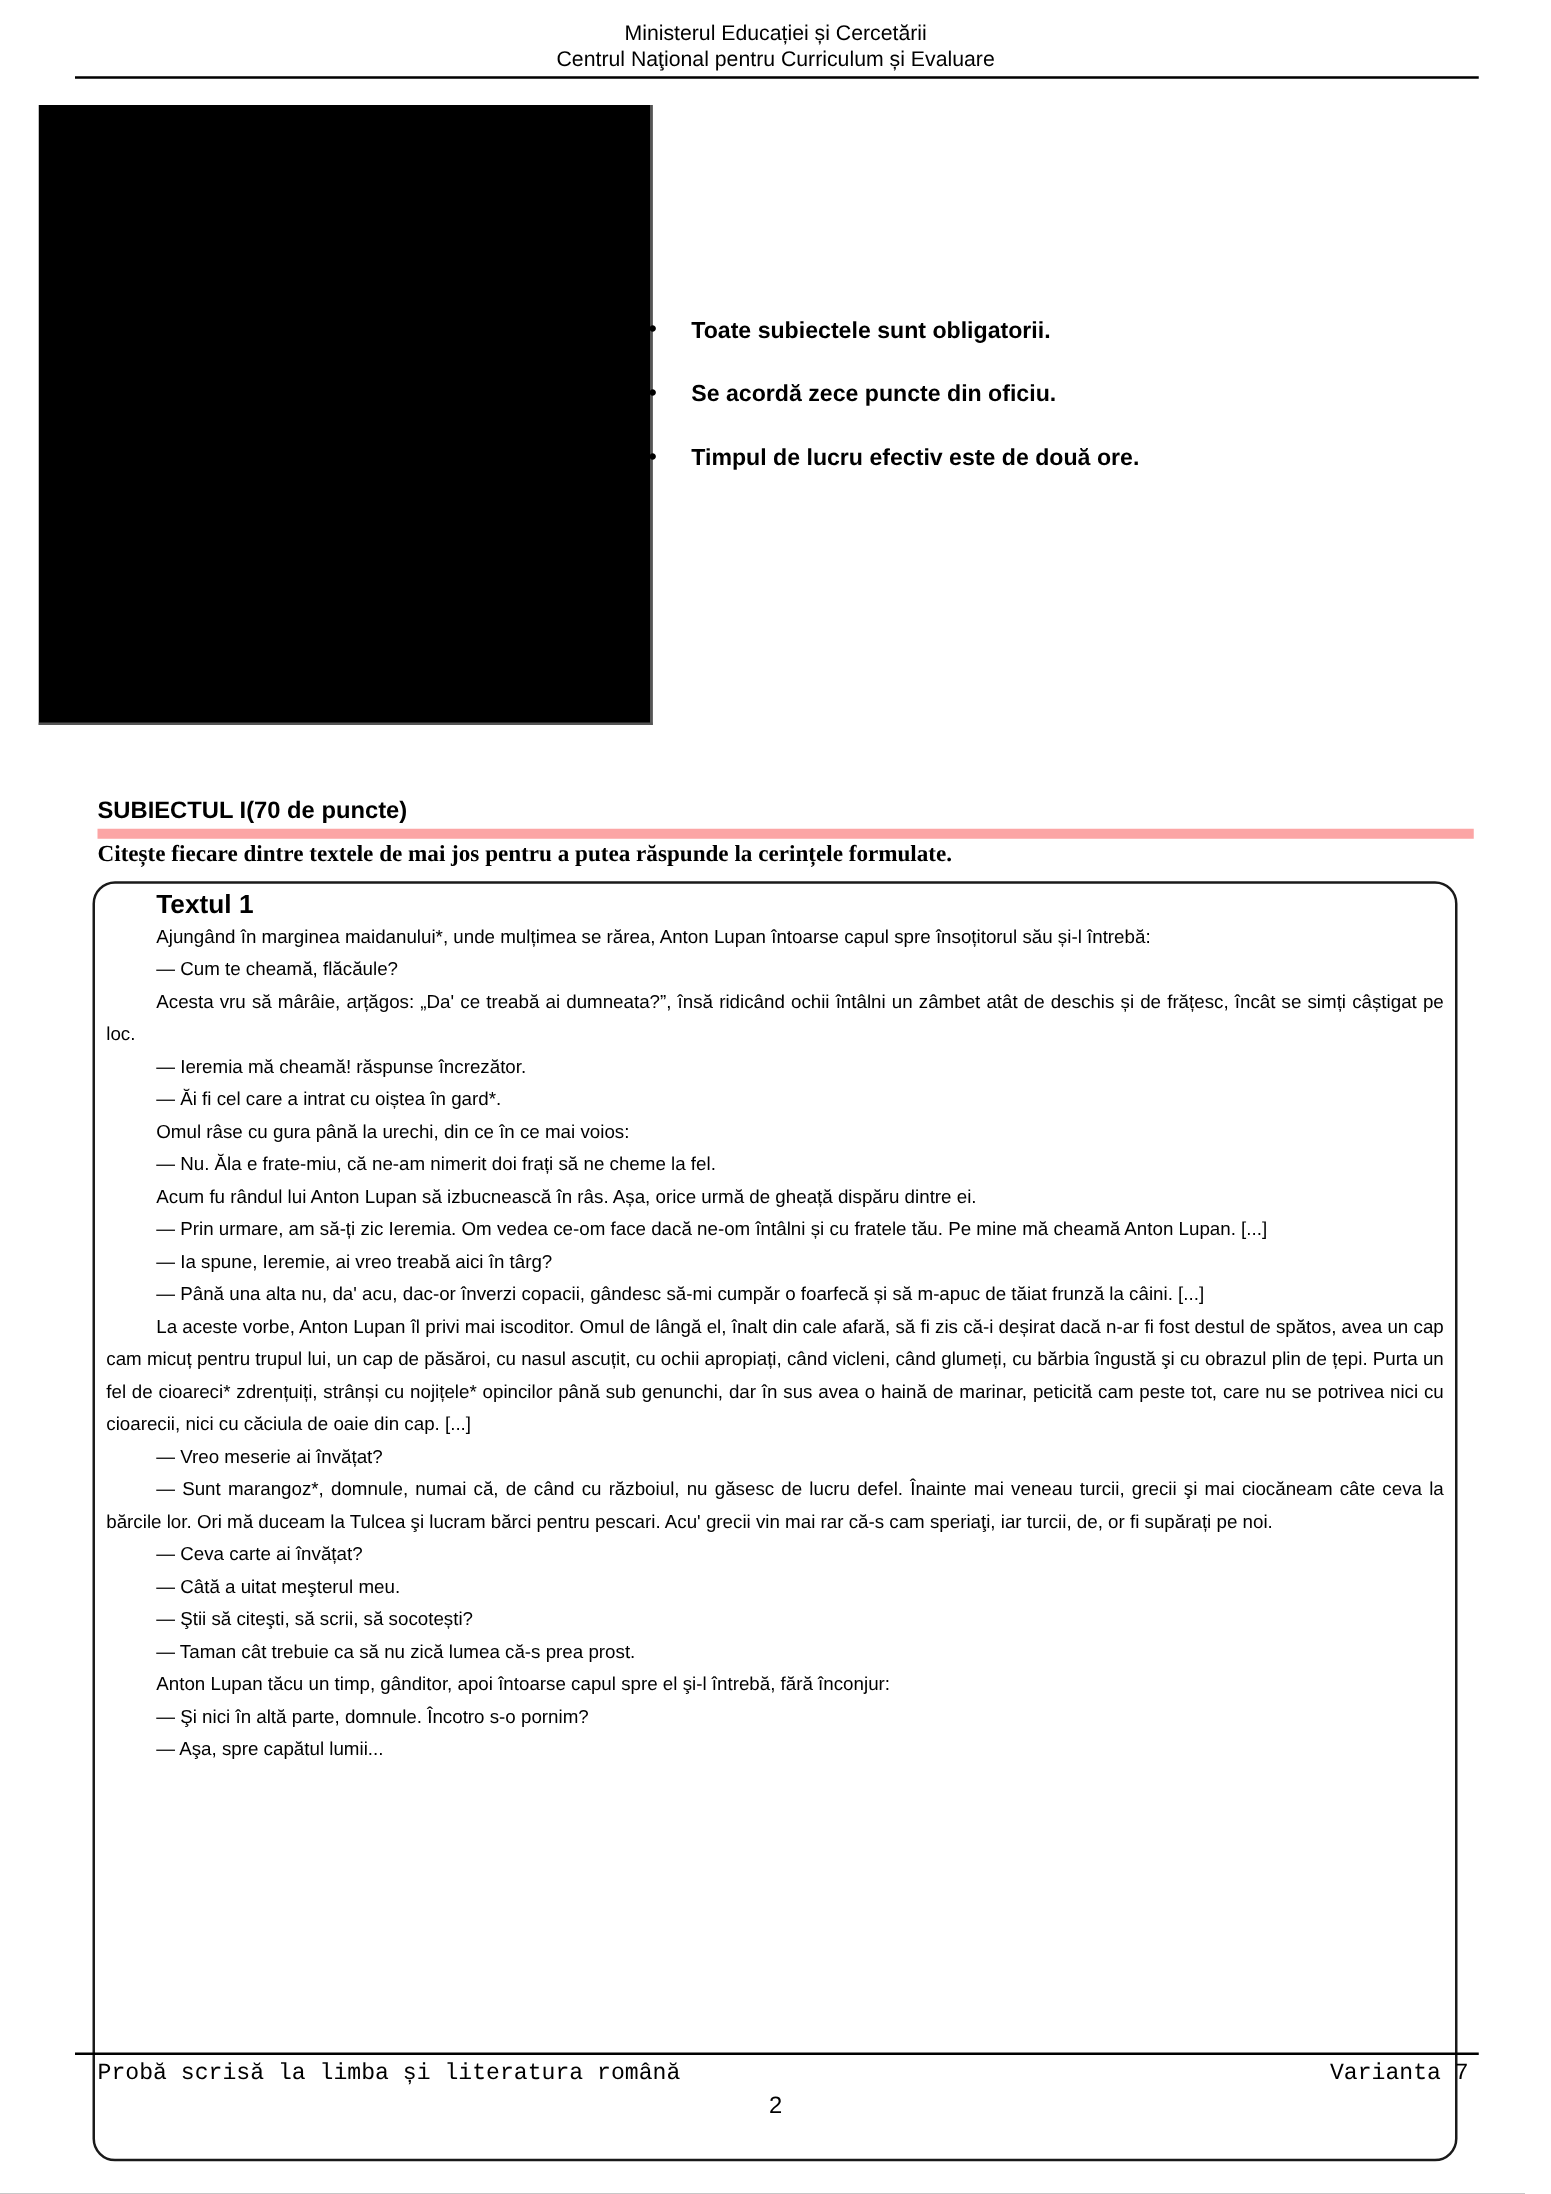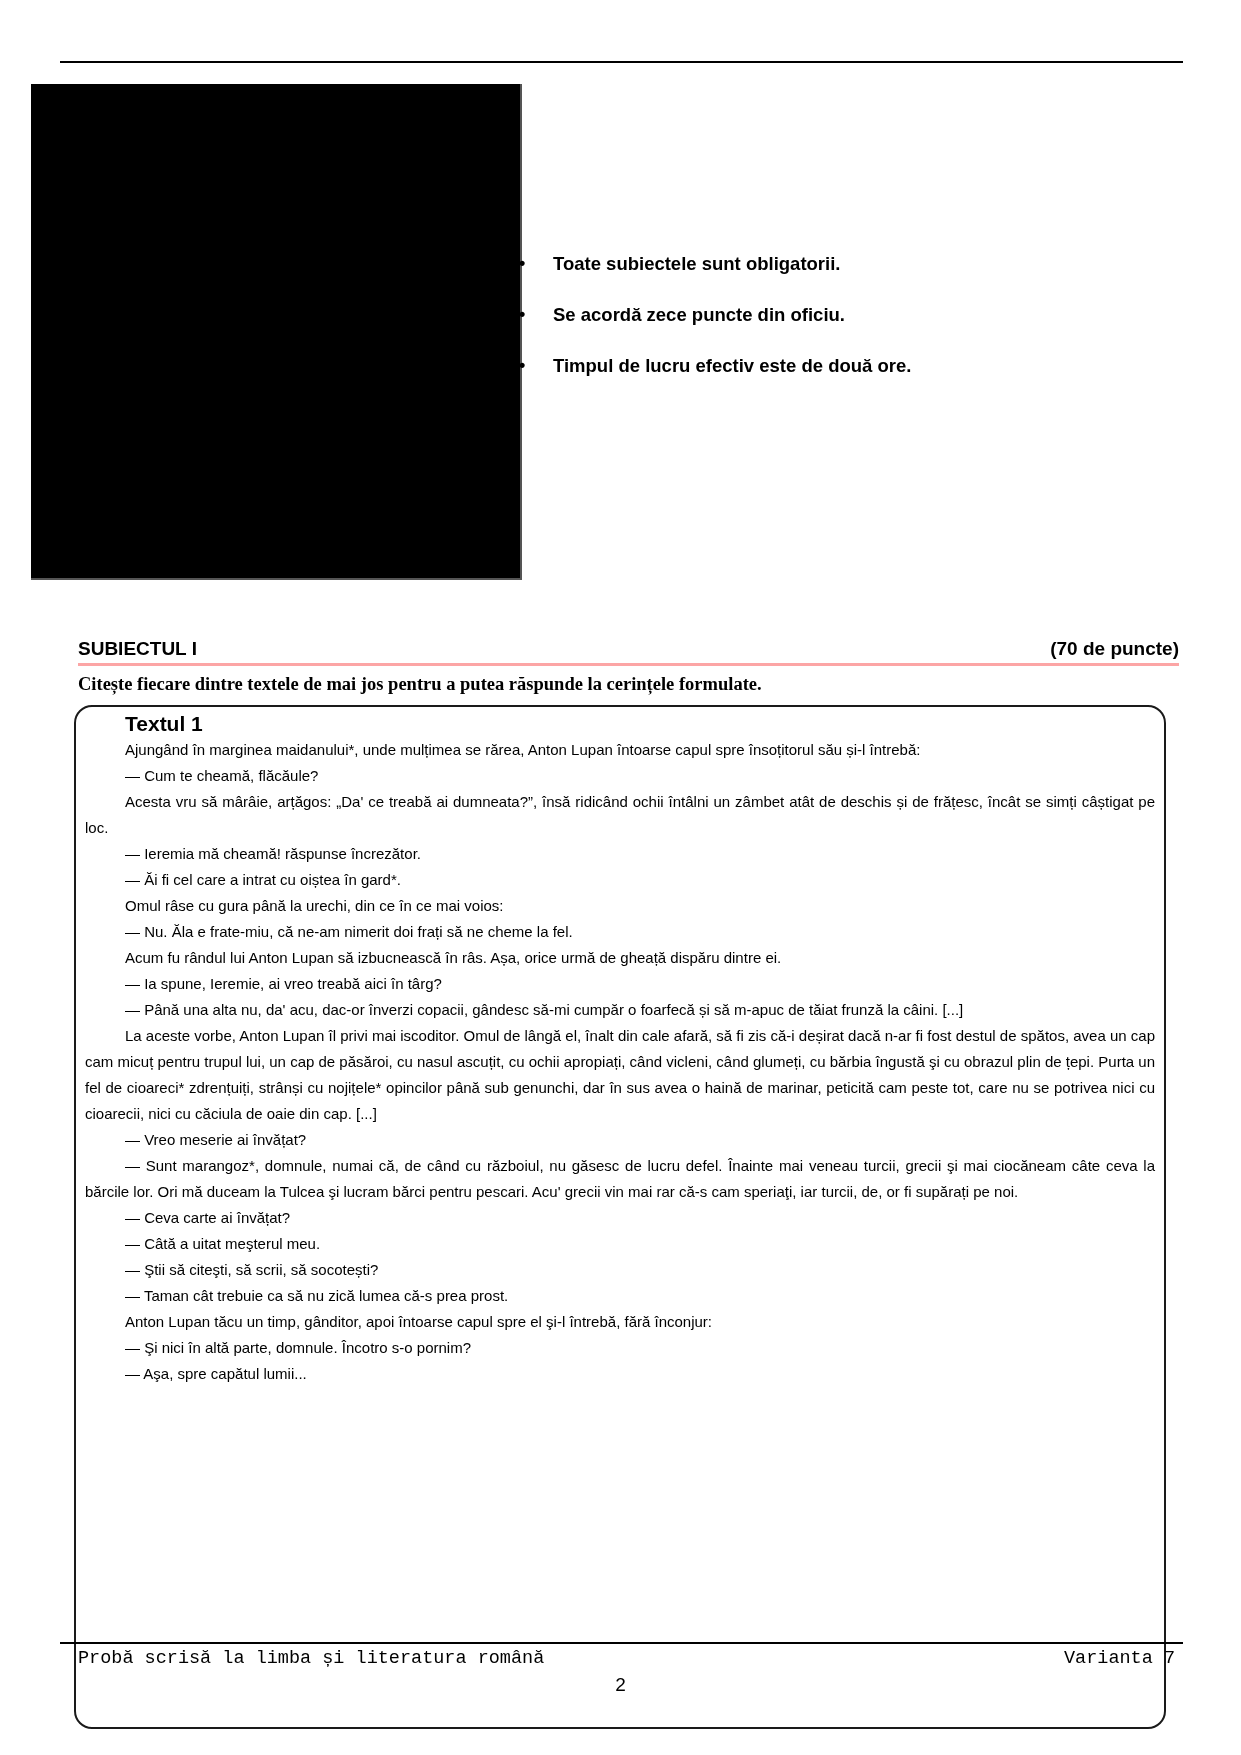--- a/index.html
+++ b/index.html
@@ -11,39 +11,43 @@
     color:#000;
     overflow:hidden;
     margin:0 auto;
   }
   .header-text { position:absolute; top:16px; left:0; right:0; text-align:center; font-size:17px; line-height:21px; }
   .header-rule { position:absolute; top:61px; left:60px; right:58px; border-top:2px solid #000; }
   .black-box { position:absolute; left:31px; top:84px; width:489px; height:494px; background:#000; border-right:2px solid #555; border-bottom:2px solid #555; }
   .bullets { position:absolute; left:519px; top:252px; width:540px; }
   .bullet-item { display:flex; align-items:flex-start; margin-bottom:28px; font-weight:bold; font-size:18.5px; line-height:23px; }
   .bullet-dot { width:34px; flex:0 0 34px; font-size:18px; }
-  .subject-row { position:absolute; left:78px; right:62px; top:638px; display:flex; justify-content:space-between; border-bottom:3px solid #fca5a5; padding-bottom:3px; font-weight:bold; font-size:19px;gap:44px; }
+  .subject-row { position:absolute; left:78px; right:62px; top:638px; display:flex; justify-content:flex-start; border-bottom:8px solid #fca5a5; padding-bottom:3px; font-weight:bold; font-size:19px; }
   .instruction { position:absolute; left:78px; right:62px; top:674px; font-weight:bold; font-size:18.5px;font-family:Liberation Serif, serif; }
   .text-box {
     position:absolute; left:74px; top:705px; width:1092px; height:1024px;
     box-sizing:border-box;
     border:2px solid #1a1a1a; border-radius:18px;
     padding:4px 9px; overflow:hidden;
   }
   .text-title { font-weight:bold; font-size:21px; line-height:26px; margin:0; text-indent:40px; }
   .para { margin:0; font-size:15px; line-height:26px; text-align:justify; text-indent:40px; }
   .footer-rule { position:absolute; top:1642px; left:60px; right:58px; border-top:2px solid #000; }
   .footer-row { position:absolute; top:1648px; left:78px; right:66px; display:flex; justify-content:space-between; font-size:18.5px;font-family:Liberation Mono, monospace; }
   .page-number { position:absolute; top:1674px; left:0; right:0; text-align:center; font-size:19px; }
 </style>
 </head>
 <body>
 
 <div class="page">
 
+  <div class="header-text">
+    <div>Ministerul Educației și Cercetării</div>
+    <div>Centrul Naţional pentru Curriculum și Evaluare</div>
+  </div>
   <div class="header-rule"></div>
 
   <div class="black-box"></div>
 
   <div class="bullets">
       <div class="bullet-item">
         <span class="bullet-dot">•</span>
         <span>Toate subiectele sunt obligatorii.</span>
       </div>
       <div class="bullet-item">
@@ -67,20 +71,21 @@
     <p class="text-title">Textul 1</p>
     <div>
         <p class="para">Ajungând în marginea maidanului*, unde mulțimea se rărea, Anton Lupan întoarse capul spre însoțitorul său și-l întrebă:</p>
         <p class="para">— Cum te cheamă, flăcăule?</p>
         <p class="para">Acesta vru să mârâie, arțăgos: „Da' ce treabă ai dumneata?”, însă ridicând ochii întâlni un zâmbet atât de deschis și de frățesc, încât se simți câștigat pe loc.</p>
         <p class="para">— Ieremia mă cheamă! răspunse încrezător.</p>
         <p class="para">— Ăi fi cel care a intrat cu oiștea în gard*.</p>
         <p class="para">Omul râse cu gura până la urechi, din ce în ce mai voios:</p>
         <p class="para">— Nu. Ăla e frate-miu, că ne-am nimerit doi frați să ne cheme la fel.</p>
         <p class="para">Acum fu rândul lui Anton Lupan să izbucnească în râs. Așa, orice urmă de gheață dispăru dintre ei.</p>
+        <p class="para">— Prin urmare, am să-ți zic Ieremia. Om vedea ce-om face dacă ne-om întâlni și cu fratele tău. Pe mine mă cheamă Anton Lupan. [...]</p>
         <p class="para">— Ia spune, Ieremie, ai vreo treabă aici în târg?</p>
         <p class="para">— Până una alta nu, da' acu, dac-or înverzi copacii, gândesc să-mi cumpăr o foarfecă și să m-apuc de tăiat frunză la câini. [...]</p>
         <p class="para">La aceste vorbe, Anton Lupan îl privi mai iscoditor. Omul de lângă el, înalt din cale afară, să fi zis că-i deșirat dacă n-ar fi fost destul de spătos, avea un cap cam micuț pentru trupul lui, un cap de păsăroi, cu nasul ascuțit, cu ochii apropiați, când vicleni, când glumeți, cu bărbia îngustă şi cu obrazul plin de țepi. Purta un fel de cioareci* zdrențuiți, strânși cu nojițele* opincilor până sub genunchi, dar în sus avea o haină de marinar, peticită cam peste tot, care nu se potrivea nici cu cioarecii, nici cu căciula de oaie din cap. [...]</p>
         <p class="para">— Vreo meserie ai învățat?</p>
         <p class="para">— Sunt marangoz*, domnule, numai că, de când cu războiul, nu găsesc de lucru defel. Înainte mai veneau turcii, grecii şi mai ciocăneam câte ceva la bărcile lor. Ori mă duceam la Tulcea şi lucram bărci pentru pescari. Acu' grecii vin mai rar că-s cam speriaţi, iar turcii, de, or fi supărați pe noi.</p>
         <p class="para">— Ceva carte ai învățat?</p>
         <p class="para">— Câtă a uitat meşterul meu.</p>
         <p class="para">— Ştii să citeşti, să scrii, să socotești?</p>
         <p class="para">— Taman cât trebuie ca să nu zică lumea că-s prea prost.</p>
         <p class="para">Anton Lupan tăcu un timp, gânditor, apoi întoarse capul spre el şi-l întrebă, fără înconjur:</p>

